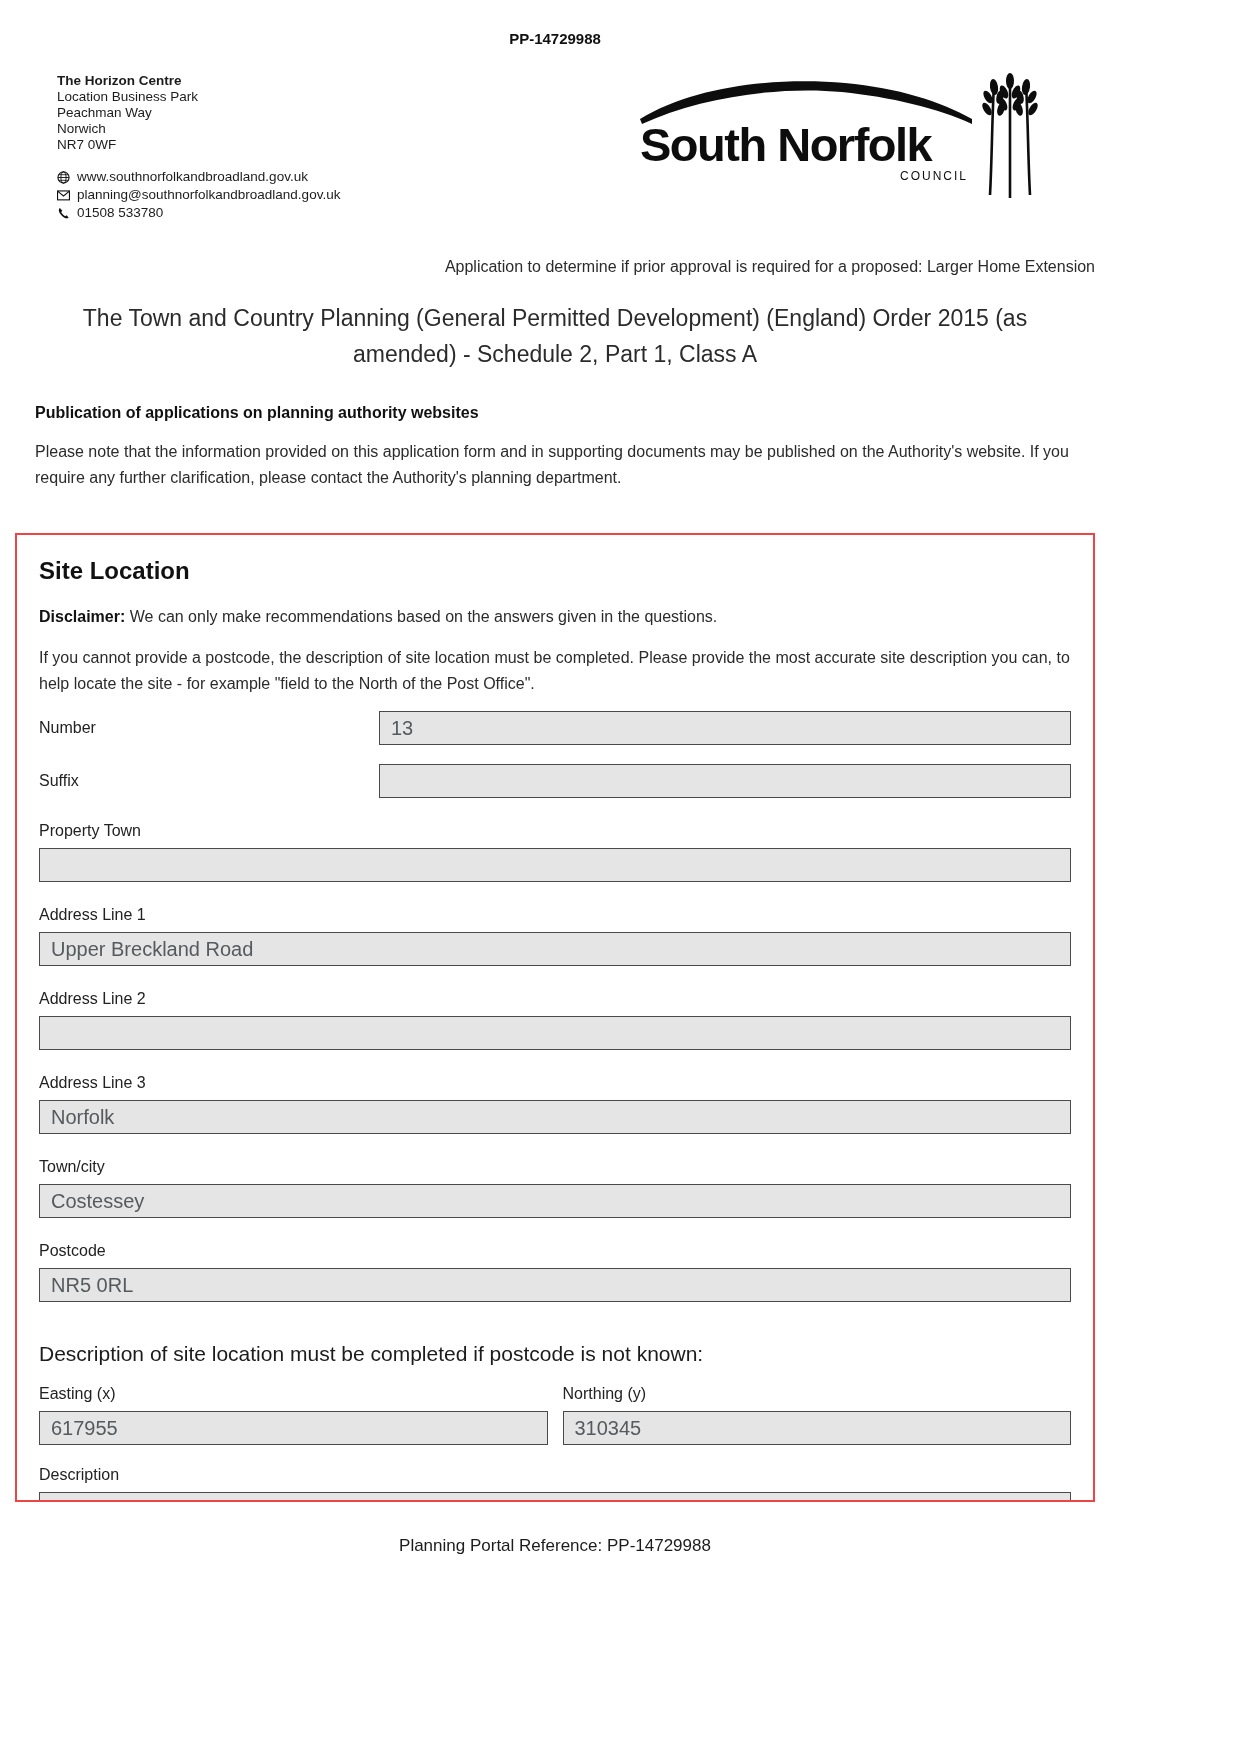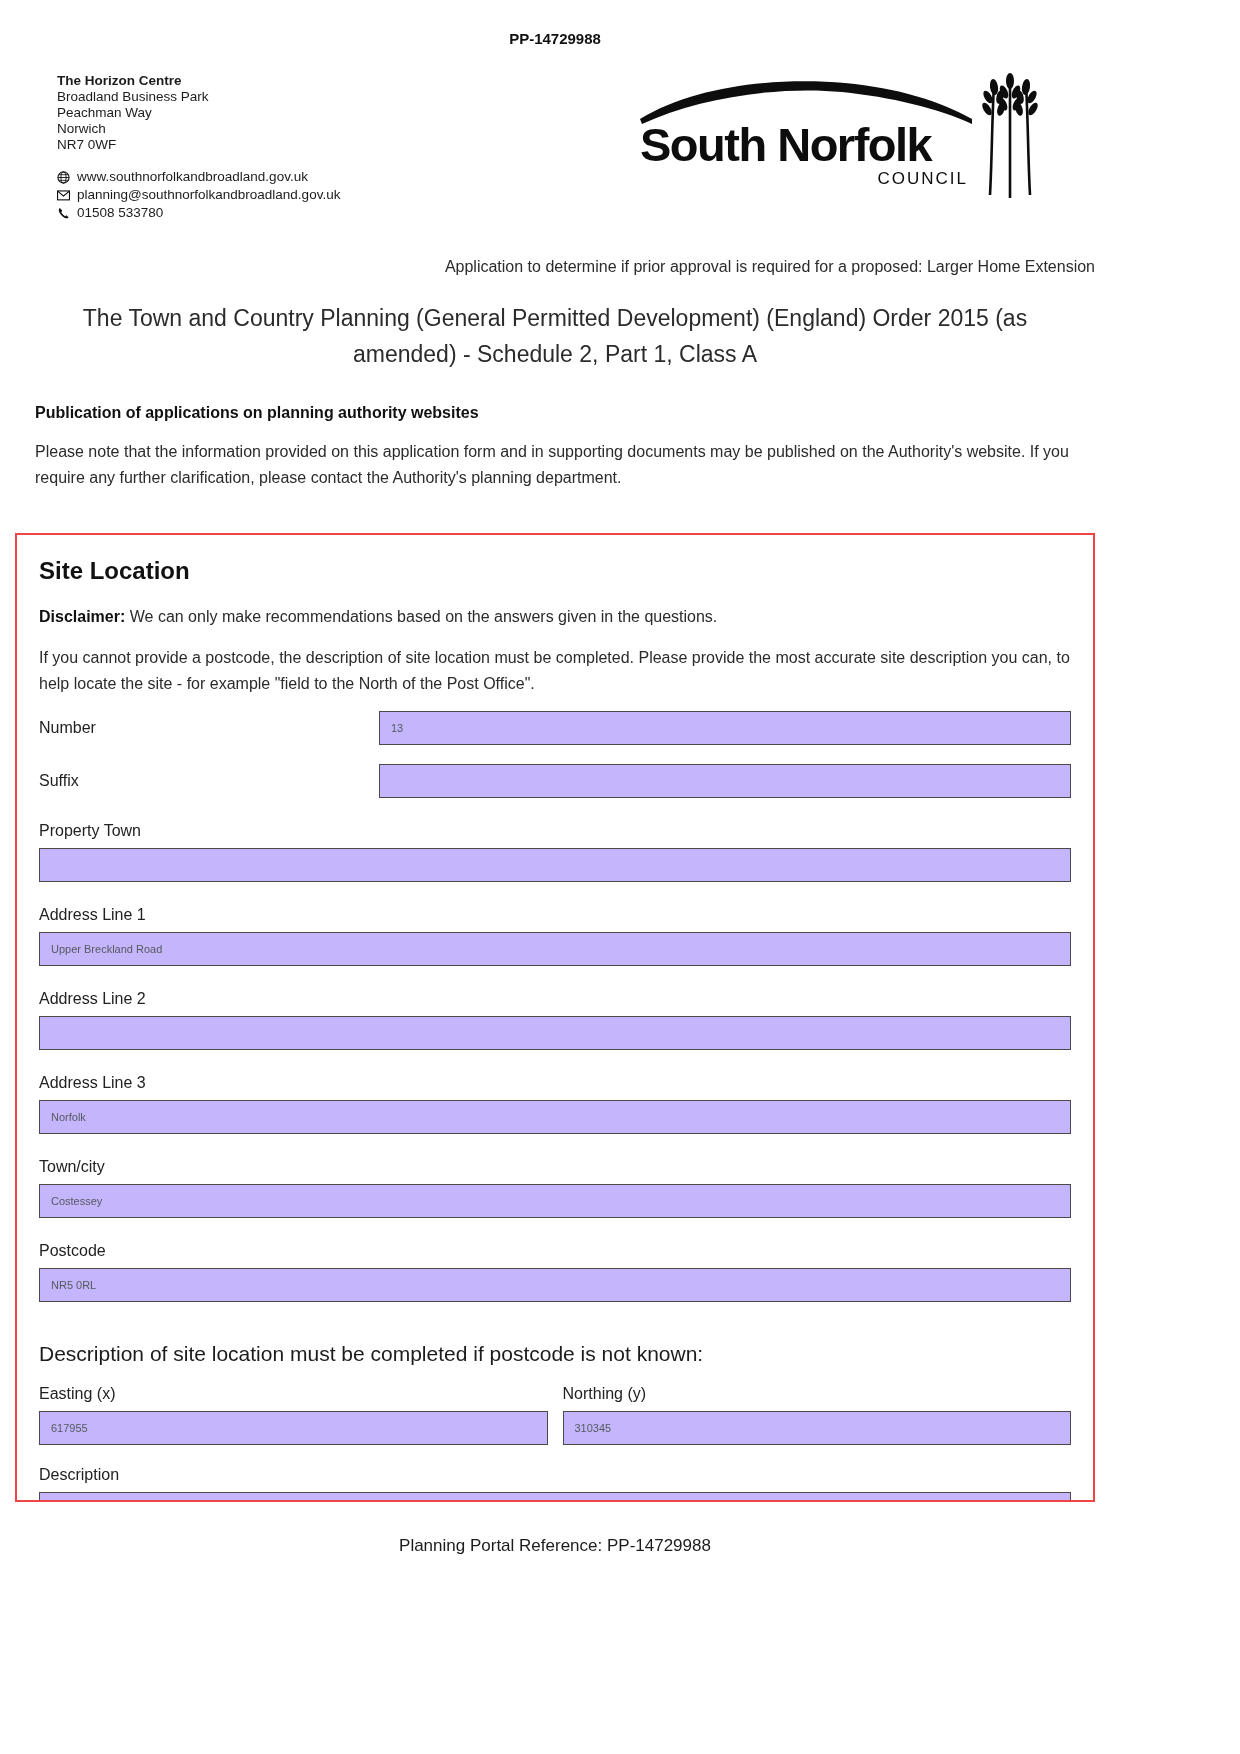--- a/index.html
+++ b/index.html
@@ -22,21 +22,21 @@
   .council-block { margin-left: 42px; font-size: 13.5px; color: #1c1c1c; }
   .council-address div { line-height: 16px; }
   .council-address .org-name { font-weight: bold; }
   .council-contacts { margin-top: 15px; }
   .contact-line { display: flex; align-items: center; line-height: 18px; }
   .contact-line .ico { width: 13px; height: 13px; margin-right: 7px; flex: 0 0 13px; }
 
   .logo { position: relative; width: 400px; height: 125px; margin-right: 55px; }
   .logo-swoosh { position: absolute; left: 0; top: 2px; }
   .logo-text { position: absolute; left: 0; top: 44px; font-size: 47px; font-weight: bold; letter-spacing: -1.5px; white-space: nowrap; color: #0d0d0d; }
-  .logo-council { position: absolute; right: 72px; top: 96px; font-size: 17px; letter-spacing: 2px; color: #0d0d0d; }
+  .logo-council { position: absolute; right: 72px; top: 96px; font-size: 12px; letter-spacing: 2px; color: #0d0d0d; }
   .logo-wheat { position: absolute; right: 0; top: 0; }
 
   .doc-title { margin-top: 36px; text-align: right; font-size: 16px; font-weight: 400; color: #2b2b2b; }
   .doc-subtitle { margin-top: 24px; text-align: center; font-size: 23px; font-weight: 400; color: #2b2b2b; line-height: 36px; max-width: 1010px; margin-left: auto; margin-right: auto; }
 
   .pub-heading { margin-top: 32px; margin-left: 20px; font-size: 16px; font-weight: bold; color: #111; }
   .pub-body { margin-top: 17px; margin-left: 20px; width: 1040px; font-size: 16px; line-height: 26px; color: #2b2b2b; }
 
   .site-box {
     margin-top: 42px;
@@ -50,24 +50,24 @@
   .disclaimer b { color: #111; }
   .box-intro { margin-top: 16px; font-size: 16px; color: #2b2b2b; line-height: 26px; }
 
   .field-label { font-size: 16px; color: #222; line-height: 24px; }
   input.fld {
     display: block;
     width: 100%;
     height: 34px;
     border: 1.5px solid #4a4a4a;
     border-radius: 0;
-    background: #c4b5fd;
+    background: #e5e5e5;
     padding: 0 11px;
     font-family: "Liberation Sans", sans-serif;
-    font-size: 11px;
+    font-size: 20px;
     color: #555a5e;
     outline: none;
   }
   .row-inline { display: flex; align-items: center; }
   .row-inline .field-label { flex: 0 0 340px; }
   .row-inline input.fld { flex: 1; }
   .row-number { margin-top: 14px; align-items: center; }
   .row-suffix { margin-top: 19px; }
   .field-stacked { margin-top: 21px; }
   .field-stacked .field-label { display: block; margin-bottom: 5px; }
@@ -84,21 +84,21 @@
 
 <div class="page">
   <div class="content">
 
     <div class="ref-header">PP-14729988</div>
 
     <div class="header-row">
       <div class="council-block">
         <div class="council-address">
           <div class="org-name">The Horizon Centre</div>
-          <div>Broadland Business Park</div>
+          <div>Location Business Park</div>
           <div>Peachman Way</div>
           <div>Norwich</div>
           <div>NR7 0WF</div>
         </div>
         <div class="council-contacts">
           <div class="contact-line">
             <span class="ico">
               <svg width="13" height="13" viewBox="0 0 14 14">
                   <circle cx="7" cy="7" r="6" fill="none" stroke="#111" stroke-width="1.2"></circle>
                   <ellipse cx="7" cy="7" rx="2.8" ry="6" fill="none" stroke="#111" stroke-width="1"></ellipse>

